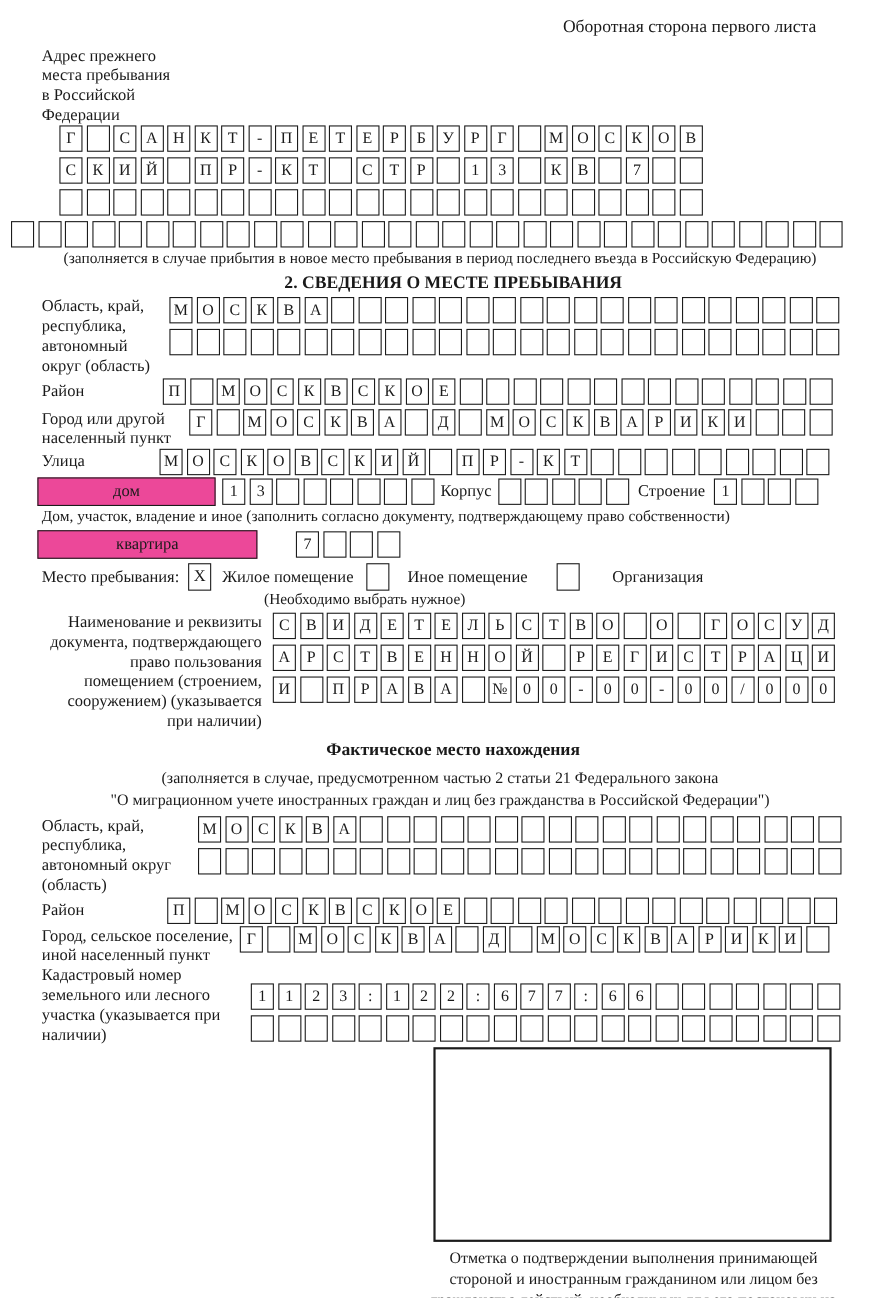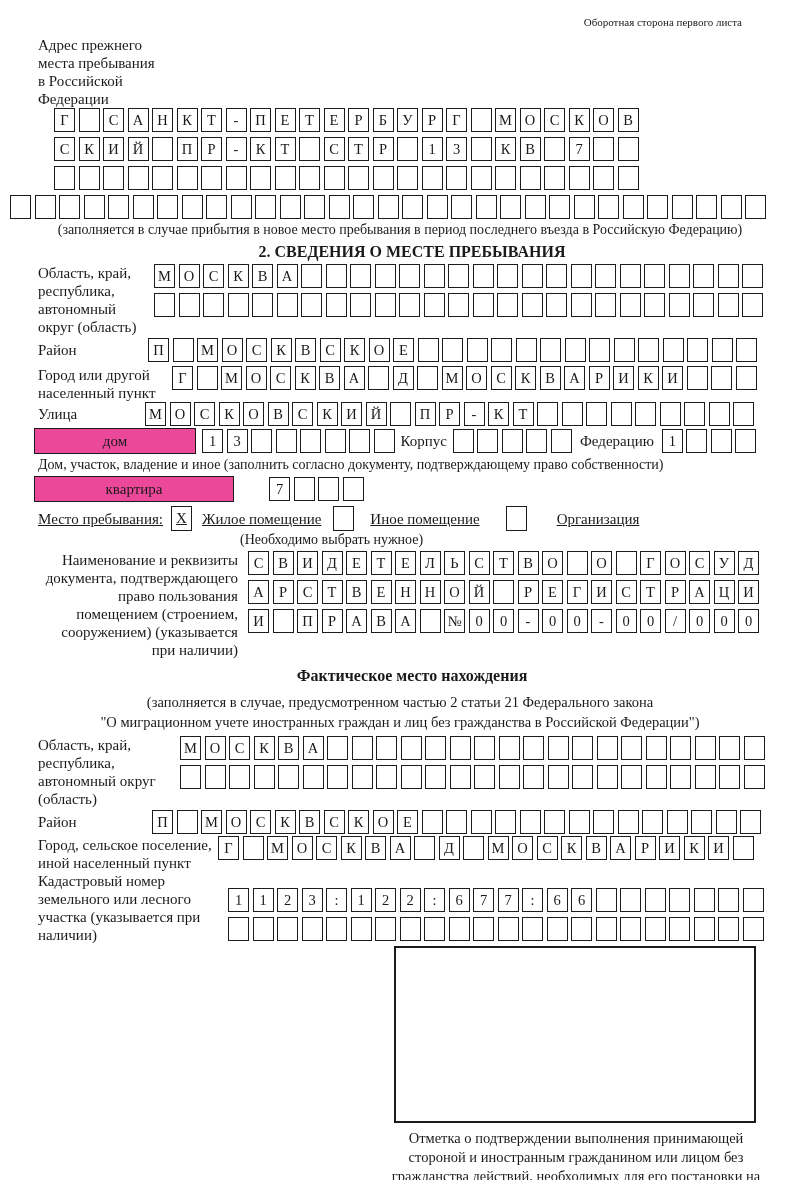--- a/index.html
+++ b/index.html
@@ -1,21 +1,21 @@
 <!DOCTYPE html>
 <html><head>
 <meta charset="utf-8">
 <style>
   html,body{margin:0;padding:0;background:#e8e8e8;}
   .page{
     position:relative;width:800px;height:1180px;margin:0 auto;
     background:#ffffff;color:#1a1a1a;overflow:hidden;
     font-family:"Liberation Serif","DejaVu Serif",serif;font-size:15px;
   }
-  .header-note{ text-align:right;padding:16px 58px 0 0;font-size:11px; }
+  .header-note{ text-align:right;padding:16px 58px 0 0;font-size:16px; }
 
   
   .frow{display:flex;align-items:flex-start;margin-left:38px;}
   .flabel{line-height:18px;font-size:15px;flex:none;}
   .lh24{line-height:24px;}
 
   
   .cellrows{display:flex;flex-direction:column;gap:5px;}
   .cellrow{display:flex;gap:3.5px;}
   .cell{
@@ -61,21 +61,21 @@
   .city-cells{margin-left:8px;}
   .street-label{width:107px;}
   .house-row{margin-left:34px;align-items:center;}
   .house-cells{margin-left:6px;}
   .korpus-label{margin-left:6px;}
   .korpus-cells{margin-left:6px;}
   .stroenie-label{margin-left:8px;}
   .stroenie-cells{margin-left:8px;}
   .apt-row{margin-left:34px;align-items:center;gap:28px;}
   .apt-cells{margin-left:7px;}
-  .residence-row{align-items:center;margin-top:4px;text-decoration:underline;}
+  .residence-row{align-items:center;margin-top:4px;}
   .res-box1{margin-left:8px;} .res-opt1{margin-left:10px;}
   .res-box2{margin-left:12px;} .res-opt2{margin-left:16px;}
   .res-box3{margin-left:26px;} .res-opt3{margin-left:30px;}
   .res-note{margin-left:240px;}
   .doc-label{width:200px;text-align:right;}
   .doc-cells{margin-left:10px;}
   .f-note{text-align:center;font-size:14.5px;line-height:20px;}
   .f-oblast-label{width:126px;}
   .f-oblast-cells{margin-left:16px;}
   .f-raion-label{width:114px;}
@@ -376,21 +376,21 @@
         <span class="cell"></span>
       </div>
     <div class="inline-label korpus-label">Корпус</div>
     <div class="cellrow korpus-cells">
         <span class="cell"></span>
         <span class="cell"></span>
         <span class="cell"></span>
         <span class="cell"></span>
         <span class="cell"></span>
       </div>
-    <div class="inline-label stroenie-label">Федерацию</div>
+    <div class="inline-label stroenie-label">Строение</div>
     <div class="cellrow stroenie-cells">
         <span class="cell">1</span>
         <span class="cell"></span>
         <span class="cell"></span>
         <span class="cell"></span>
       </div>
   </div>
   <div class="note m-top2">Дом, участок, владение и иное (заполнить согласно документу, подтверждающему право собственности)</div>
 
   <div class="frow apt-row m-top2">

